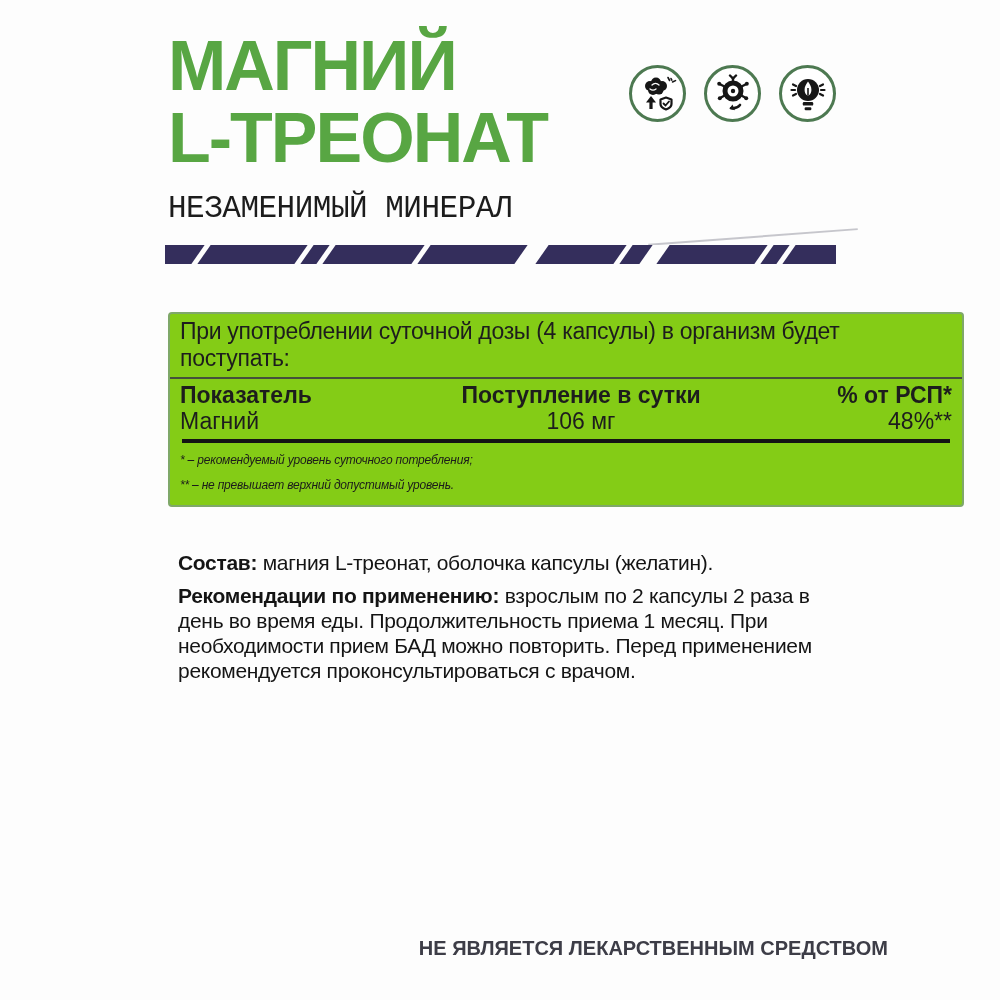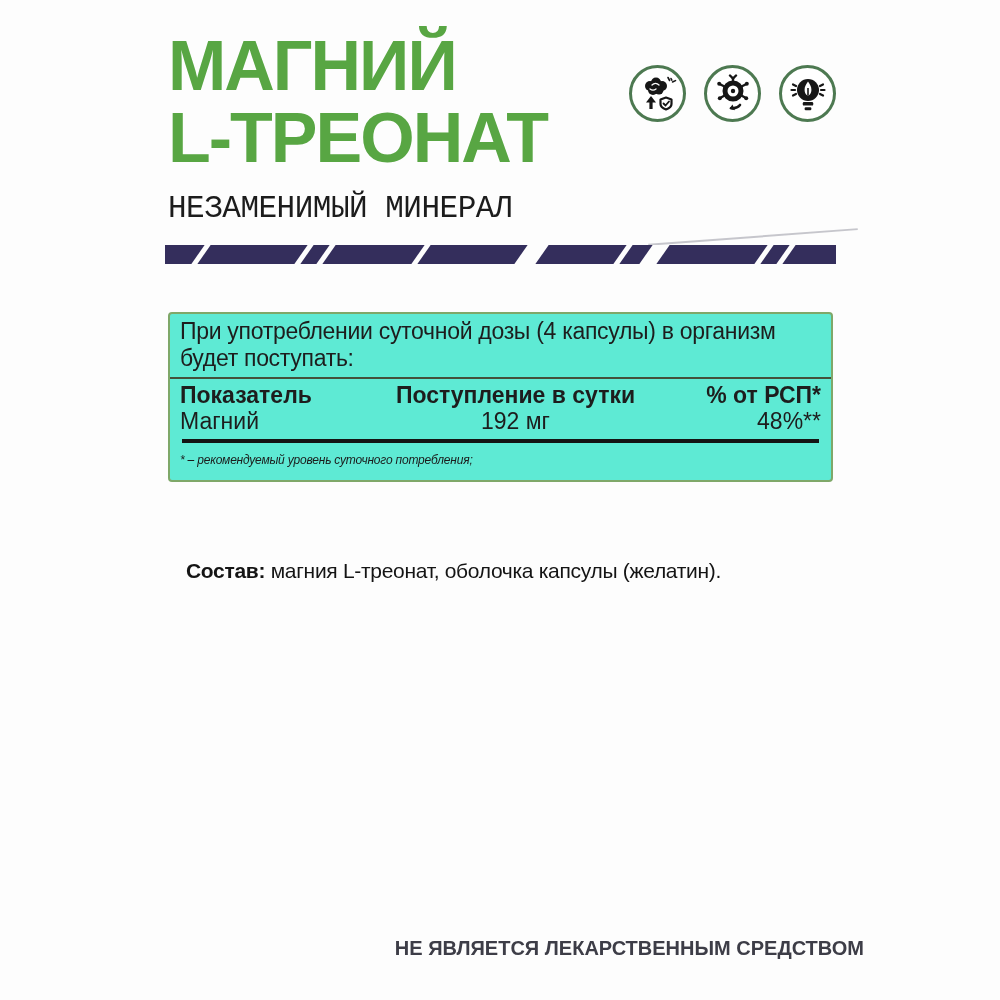--- a/index.html
+++ b/index.html
@@ -40,48 +40,48 @@
     position:absolute; top:-2px; bottom:-2px; background:#fdfdfd;
     transform:skewX(-35deg);
   }
   .hairline {
     position:absolute; left:648px; top:236px; width:210px; height:1.5px;
     background:#a9a9b2; transform:rotate(-4.3deg); opacity:.65;
   }
 
   
   .dosage-box {
-    position:absolute; left:168px; top:312px; width:665px; box-sizing:border-box;
-    border:2px solid #7fa869; border-radius:4px; background:#5eead4;
+    position:absolute; left:168px; top:312px; width:796px; box-sizing:border-box;
+    border:2px solid #7fa869; border-radius:4px; background:#84cc16;
     padding:4px 10px 7px 10px;
   }
   .dosage-intro { font-size:23px; line-height:27px; letter-spacing:-0.3px; color:#1d1d1d; }
   .sep-thin { height:2px; background:#44513b; margin:5px -10px 0 -10px; }
   .t-row { display:flex; align-items:center; font-size:23px; line-height:26px; }
   .t-row.head { font-weight:bold; margin-top:3px; }
   .t-c1 { flex:0 0 180px; text-align:left; }
   .t-c2 { flex:1 1 auto; text-align:center; }
   .t-c3 { flex:0 0 150px; text-align:right; }
   .sep-thick { height:4px; background:#141414; margin:5px 2px 5px 2px; }
   .footnote {
     font-style:italic; font-size:12px; line-height:25px;
     letter-spacing:-0.2px; color:#1b1b1b;
   }
 
   
   .details {
     position:absolute; left:170px; top:542px; width:692px;
     font-size:21px; line-height:25px; letter-spacing:-0.3px; color:#141414;
   }
-  .details p { margin:16px; }
+  .details p { margin:8px; }
   .details b { letter-spacing:-0.3px; }
 
   
   .disclaimer {
-    position:absolute; right:152px; top:937px;
+    position:absolute; right:128px; top:937px;
     font-size:20px; font-weight:bold; letter-spacing:0; color:#3d3d47;
     white-space:nowrap;
   }
 </style>
 </head>
 <body>
 
 <div class="canvas">
 
   <div class="title">
@@ -168,26 +168,28 @@
   <div class="dosage-box">
     <div class="dosage-intro">При употреблении суточной дозы (4 капсулы) в организм будет поступать:</div>
     <div class="sep-thin"></div>
     <div class="t-row head">
       <div class="t-c1">Показатель</div>
       <div class="t-c2">Поступление в сутки</div>
       <div class="t-c3">% от РСП*</div>
     </div>
     <div class="t-row">
       <div class="t-c1">Магний</div>
-      <div class="t-c2">192 мг</div>
+      <div class="t-c2">106 мг</div>
       <div class="t-c3">48%**</div>
     </div>
     <div class="sep-thick"></div>
     <div class="footnote">* – рекомендуемый уровень суточного потребления;</div>
+    <div class="footnote">** – не превышает верхний допустимый уровень.</div>
   </div>
 
   <div class="details">
     <p><b>Состав:</b> <span>магния L-треонат, оболочка капсулы (желатин).</span></p>
+    <p><b>Рекомендации по применению:</b> <span>взрослым по 2 капсулы 2 раза в день во время еды. Продолжительность приема 1 месяц. При необходимости прием БАД можно повторить. Перед применением рекомендуется проконсультироваться с врачом.</span></p>
   </div>
 
   <div class="disclaimer">НЕ ЯВЛЯЕТСЯ ЛЕКАРСТВЕННЫМ СРЕДСТВОМ</div>
 
 </div>
 
 </body></html>

